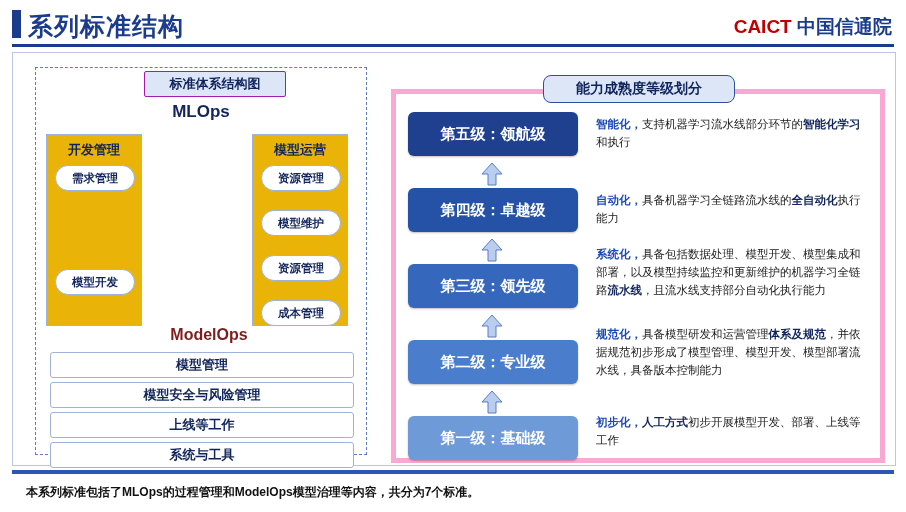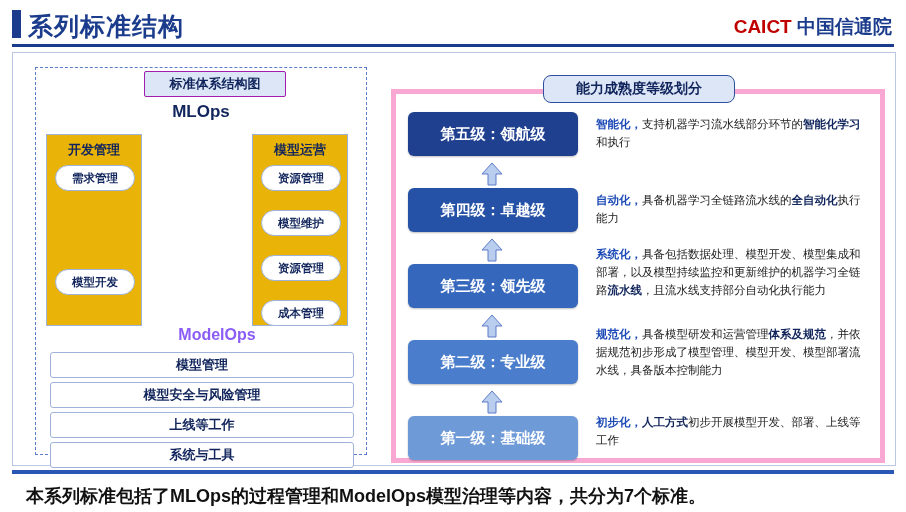--- a/index.html
+++ b/index.html
@@ -72,22 +72,22 @@
     display:flex;align-items:center;justify-content:center;
     color:#11255c;
   }
   .chip.plain{border:1px solid #9fb3da;background:#ffffff;}
   .chip.fill{border:1px solid #2f4f9e;background:#c9d9f4;}
   #col1{left:10px;}
   #col2{left:113px;}
   #col3{left:216px;}
 
   #modelops-label{
-    position:absolute;left:16px;top:258px;width:330px;
-    text-align:center;font-size:16px;font-weight:bold;color:#8b5cf6;
+    position:absolute;left:8px;top:258px;width:330px;
+    text-align:center;font-size:16px;font-weight:bold;color:#7f1d1d;
   }
   .bar{
     position:absolute;left:14px;width:302px;height:24px;
     border:1px solid #9fb3da;background:#ffffff;border-radius:3px;
     font-size:13px;font-weight:bold;color:#11255c;
     display:flex;align-items:center;justify-content:center;
   }
 
   
   #right-panel{
@@ -119,21 +119,21 @@
   .desc b{color:#11255c;}
   .desc .kw{color:#1c49b6;font-weight:bold;margin-top:36px;}
 
   
   #footer-rule{
     position:absolute;left:12px;top:470px;width:882px;height:4px;
     background:#2a57b5;
   }
   #footer-text{
     position:absolute;left:26px;top:484px;
-    font-size:18px;font-weight:bold;color:#111111;
+    font-size:12px;font-weight:bold;color:#111111;
   }
 </style>
 </head>
 <body>
 
 <div id="header">
   <div id="header-bar"></div>
   <div id="header-title">系列标准结构</div>
   <div id="header-underline"></div>
   <div id="logo">

